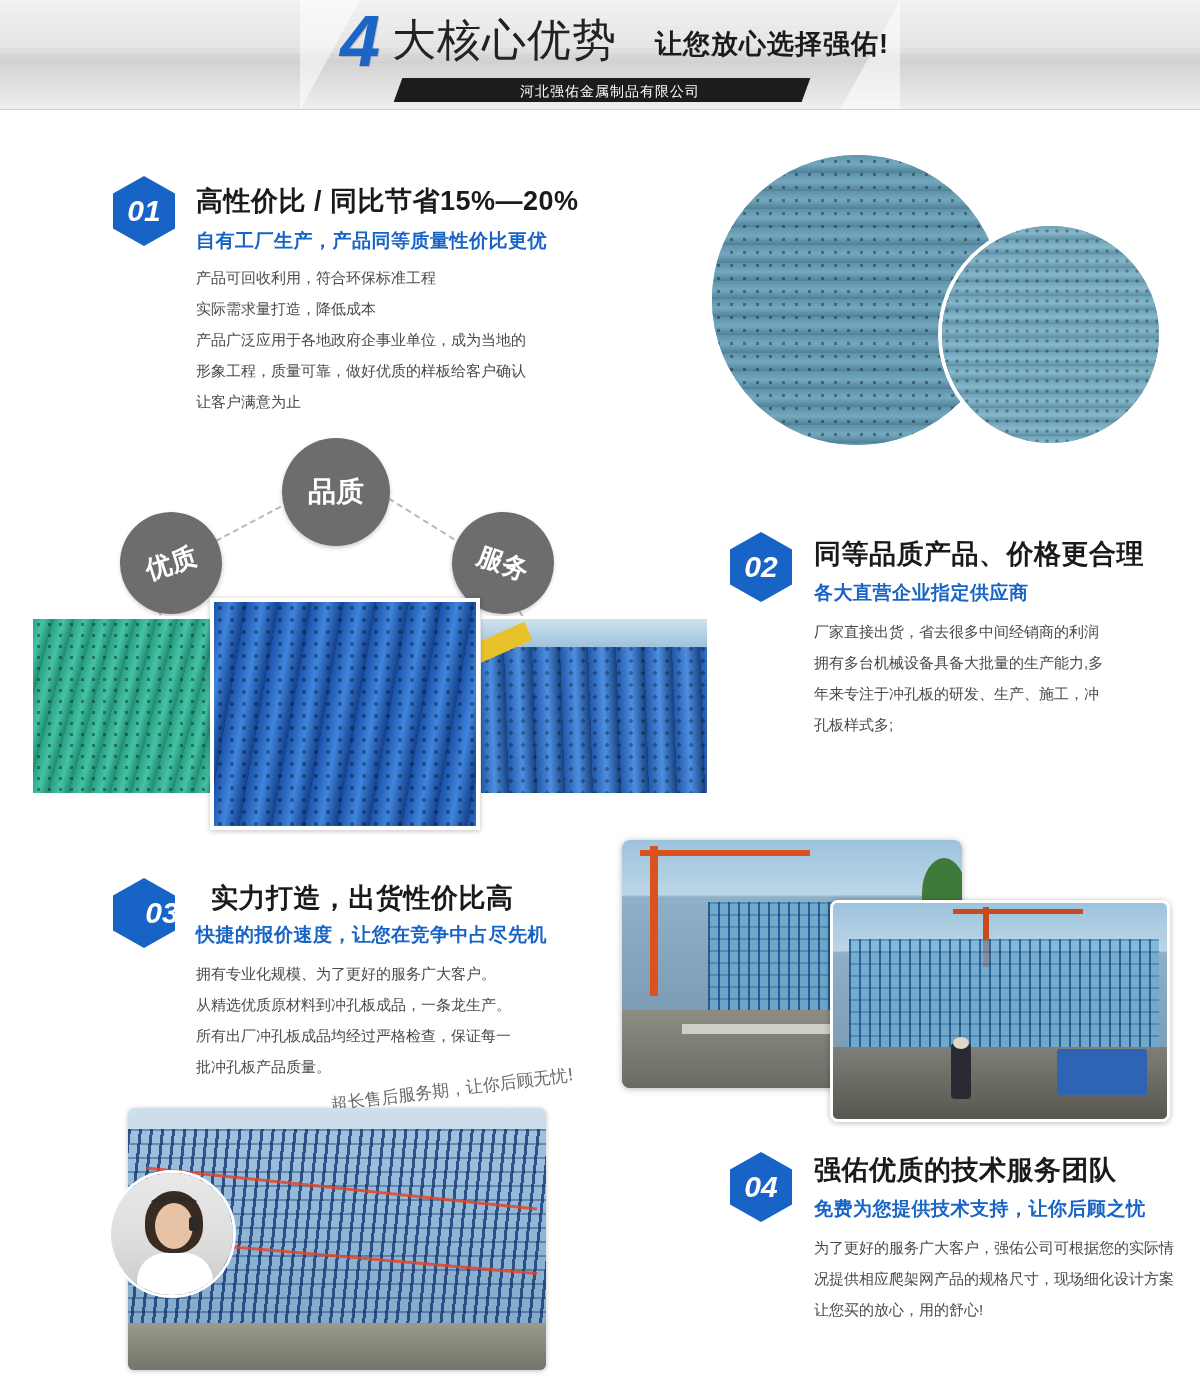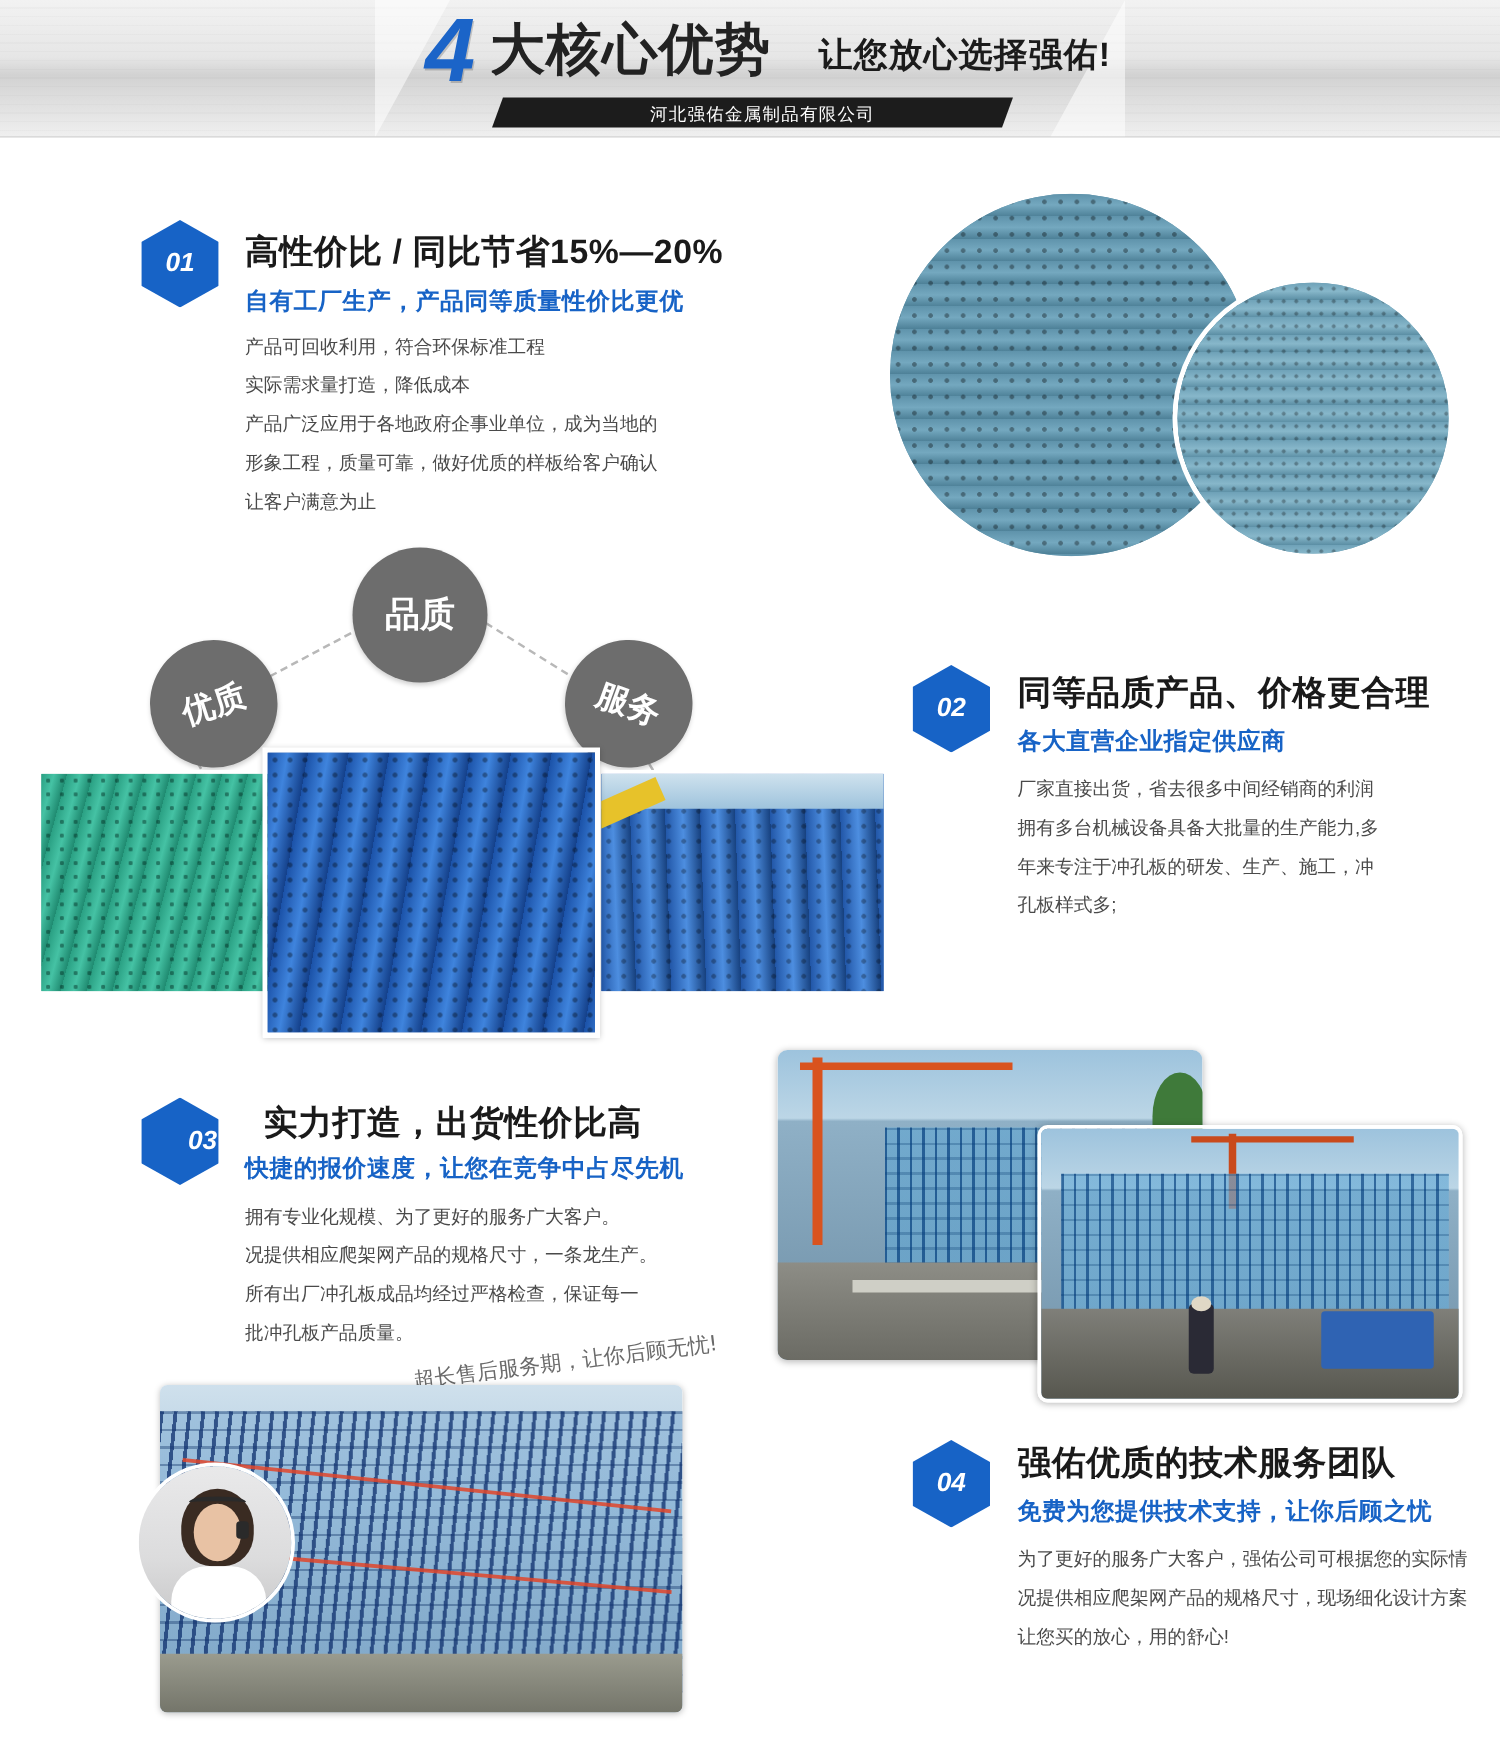--- a/index.html
+++ b/index.html
@@ -34,21 +34,21 @@
   .hdr-num {
     position: absolute; left: 340px; top: 4px;
     font-size: 72px; font-weight: bold; font-style: italic;
     color: #1b64c8;
     line-height: 74px;
     text-shadow: 1px 1px 0 rgba(0,0,0,0.18);
     letter-spacing: -2px;
   }
   .hdr-main {
     position: absolute; left: 392px; top: 12px;
-    font-size: 44px; font-weight: bold;
+    font-size: 44px; font-weight: normal;
     color: #222222;
     line-height: 56px;
     letter-spacing: 1px;
   }
   .hdr-sub {
     position: absolute; left: 655px; top: 24px;
     font-size: 27px; font-weight: bold;
     color: #1b1b1b;
     line-height: 40px;
     letter-spacing: 1px;
@@ -76,21 +76,21 @@
     border-left: 60px solid transparent;
   }
 
   
   .hexnum {
     position: absolute;
     width: 62px; height: 70px;
     background: #1763c6;
     clip-path: polygon(50% 0%, 100% 25%, 100% 75%, 50% 100%, 0% 75%, 0% 25%);
     color: #ffffff;
-    font-size: 21px; font-weight: bold;
+    font-size: 30px; font-weight: bold;
     display: flex; align-items: center; justify-content: center;
     font-style: italic;
   }
   .f-title {
     position: absolute;
     font-size: 27px; font-weight: bold; color: #1a1a1a;
     letter-spacing: 0.5px;
     white-space: nowrap;
   }
   .f-sub {
@@ -265,21 +265,21 @@
     <div>拥有多台机械设备具备大批量的生产能力,多</div>
     <div>年来专注于冲孔板的研发、生产、施工，冲</div>
     <div>孔板样式多;</div>
   </div>
 
   <div class="hexnum" style="left:113px; top:878px;padding-left:36px;">03</div>
   <div class="f-title" style="left:196px; top:880px;margin-left:15px;">实力打造，出货性价比高</div>
   <div class="f-sub" style="left:196px; top:922px;">快捷的报价速度，让您在竞争中占尽先机</div>
   <div class="f-body" style="left:196px; top:958px; width:400px;">
     <div>拥有专业化规模、为了更好的服务广大客户。</div>
-    <div>况提供相应爬架网产品的规格尺寸，一条龙生产。</div>
+    <div>从精选优质原材料到冲孔板成品，一条龙生产。</div>
     <div>所有出厂冲孔板成品均经过严格检查，保证每一</div>
     <div>批冲孔板产品质量。</div>
   </div>
 
   <div class="photo" style="left:622px; top:840px; width:340px; height:248px; border-radius:8px; box-shadow:0 1px 6px rgba(0,0,0,0.28);">
     <div class="site-photo">
       <div class="crane" style="left:28px; top:6px; width:8px; height:150px;"></div>
       <div class="crane" style="left:18px; top:10px; width:170px; height:6px;"></div>
       <div style="position:absolute; left:86px; top:62px; width:240px; height:112px; background: repeating-linear-gradient(to right, rgba(20,80,140,0.85) 0 2px, rgba(90,160,205,0.5) 2px 10px), repeating-linear-gradient(to bottom, rgba(15,60,110,0.5) 0 2px, rgba(130,185,220,0.35) 2px 12px);"></div>
       <div style="position:absolute; left:300px; top:18px; width:44px; height:70px; background:#3f7a3a; border-radius:50% 50% 40% 40%;"></div>

